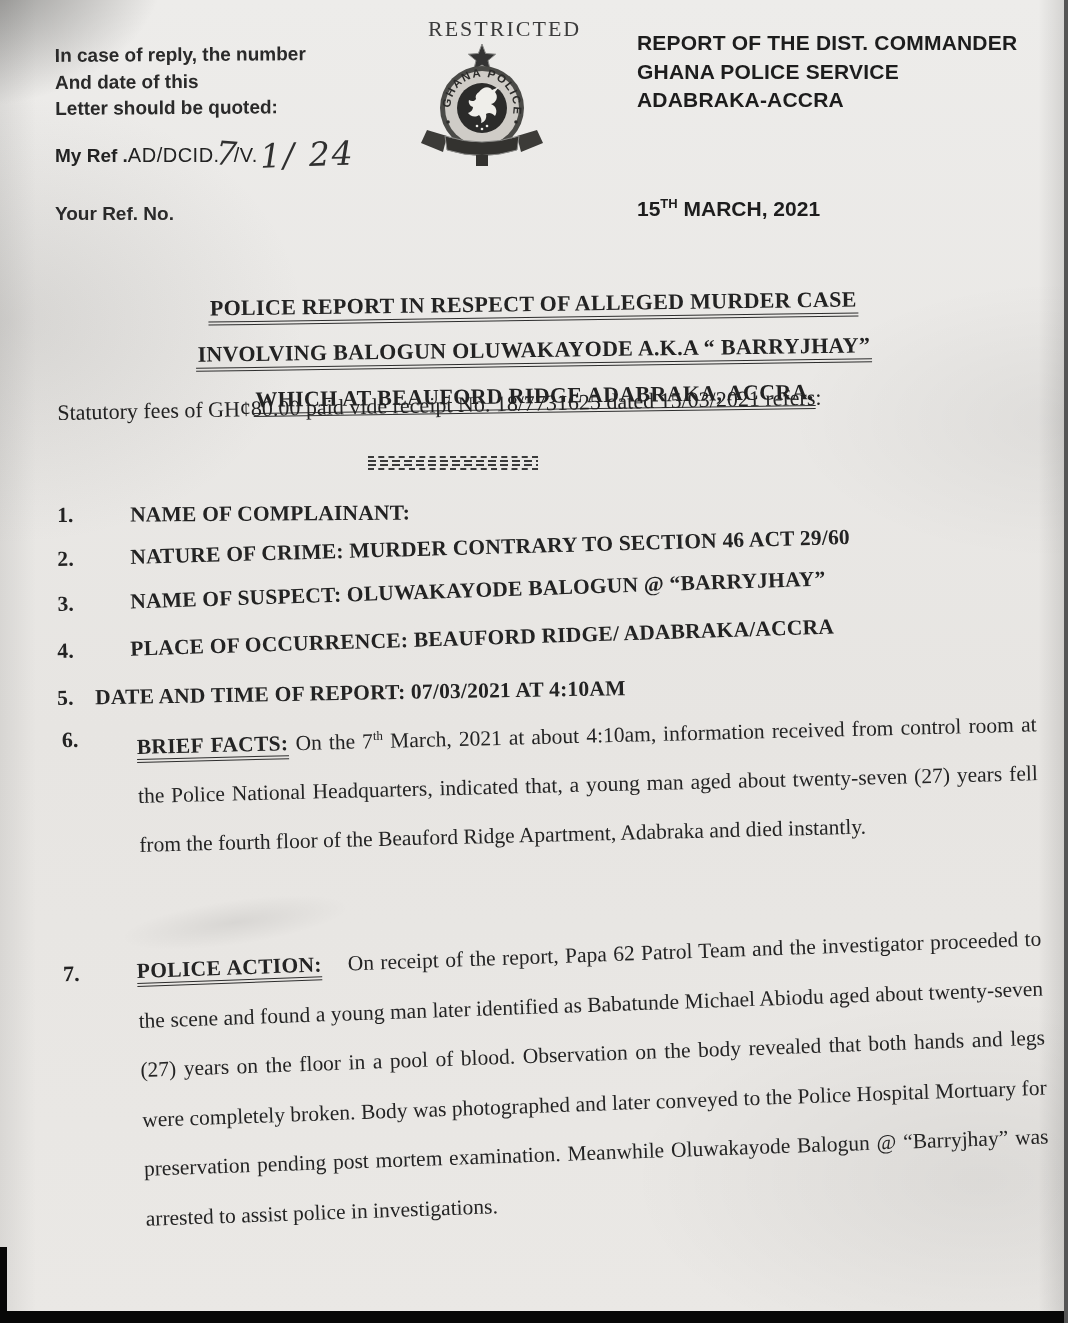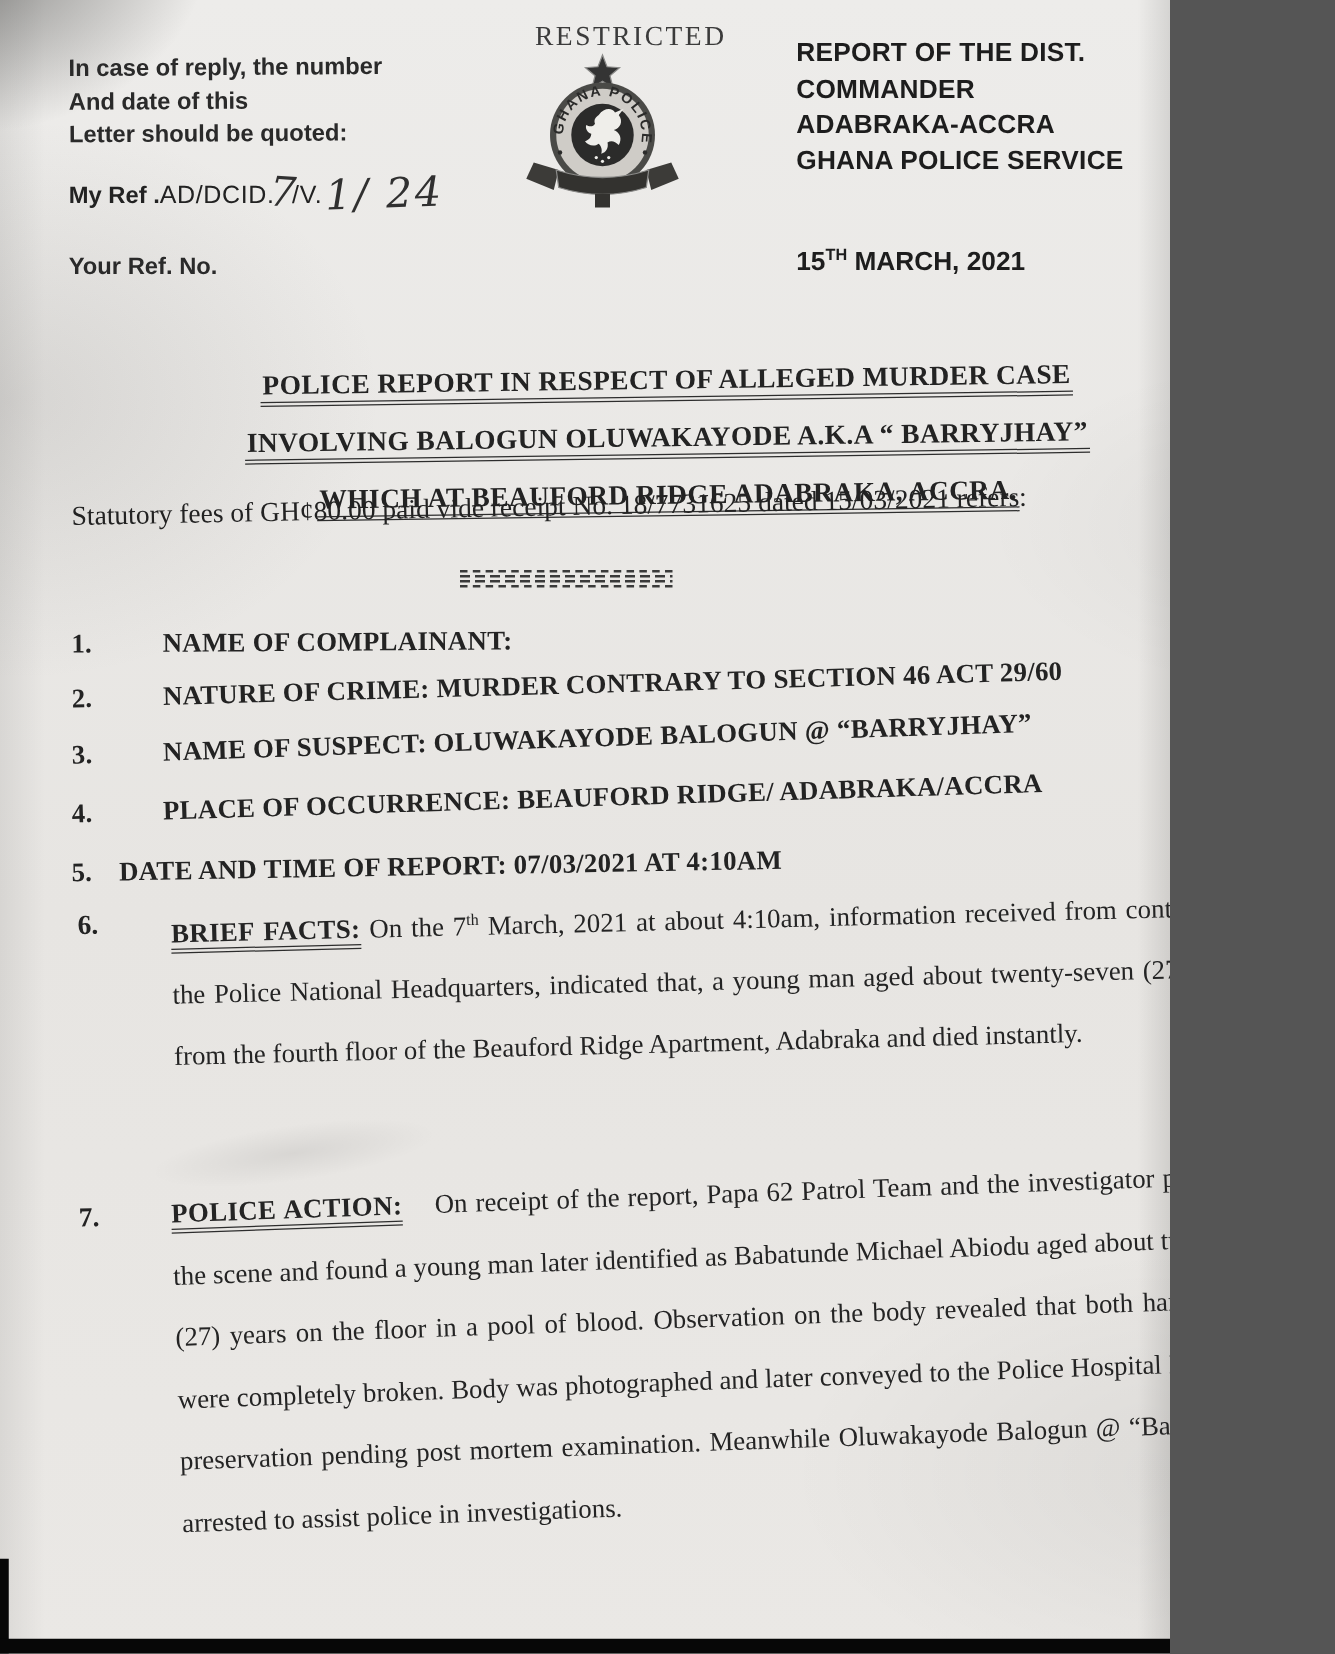--- a/index.html
+++ b/index.html
@@ -1,17 +1,17 @@
 <!DOCTYPE html>
 <html><head>
 <meta charset="utf-8">
 <style>
   html,body{margin:0;padding:0;background:#555;}
   .page{
-    position:relative;width:936px;height:1323px;overflow:hidden;
+    position:relative;width:1064px;height:1323px;overflow:hidden;
     font-family:"Liberation Serif",serif;color:#242424;
     background:
       radial-gradient(280px 210px at -30px -40px, rgba(60,60,58,.60), rgba(60,60,58,0) 70%),
       radial-gradient(420px 320px at 10px 320px, rgba(110,108,105,.16), transparent 70%),
       radial-gradient(500px 260px at 980px 1180px, rgba(0,0,0,.06), transparent 70%),
       radial-gradient(400px 200px at 1068px 420px, rgba(0,0,0,.05), transparent 70%),
       linear-gradient(90deg, rgba(0,0,0,.07), rgba(0,0,0,0) 36px),
       linear-gradient(270deg, rgba(0,0,0,.10), rgba(0,0,0,0) 26px),
       linear-gradient(180deg,#edecea 0%,#e7e5e2 55%,#eae8e5 100%);
   }
@@ -107,22 +107,22 @@
   </div>
 
   <div class="abs myref">
     <span class="mr-prefix">My Ref .</span><span class="mr-code">AD/DCID.</span><span class="hand hand-7">7</span><span class="mr-code">/V.</span><span class="hand hand-124">1/ 24</span>
   </div>
 
   <div class="abs yourref">Your Ref. No.</div>
 
   <div class="abs office">
     <div>REPORT OF THE DIST. COMMANDER</div>
+    <div>GHANA POLICE SERVICE</div>
     <div>ADABRAKA-ACCRA</div>
-    <div>GHANA POLICE SERVICE</div>
   </div>
 
   <div class="abs dateline"><span>15</span><sup>TH</sup><span> MARCH, 2021</span>
   </div>
 
   <div class="abs title">
     <div class="title-row"><span class="title-line">POLICE REPORT IN RESPECT OF ALLEGED MURDER CASE</span></div>
     <div class="title-row"><span class="title-line">INVOLVING BALOGUN OLUWAKAYODE A.K.A “ BARRYJHAY”</span></div>
     <div class="title-row"><span class="title-line">WHICH AT BEAUFORD RIDGE ADABRAKA, ACCRA.</span></div>
   </div>

